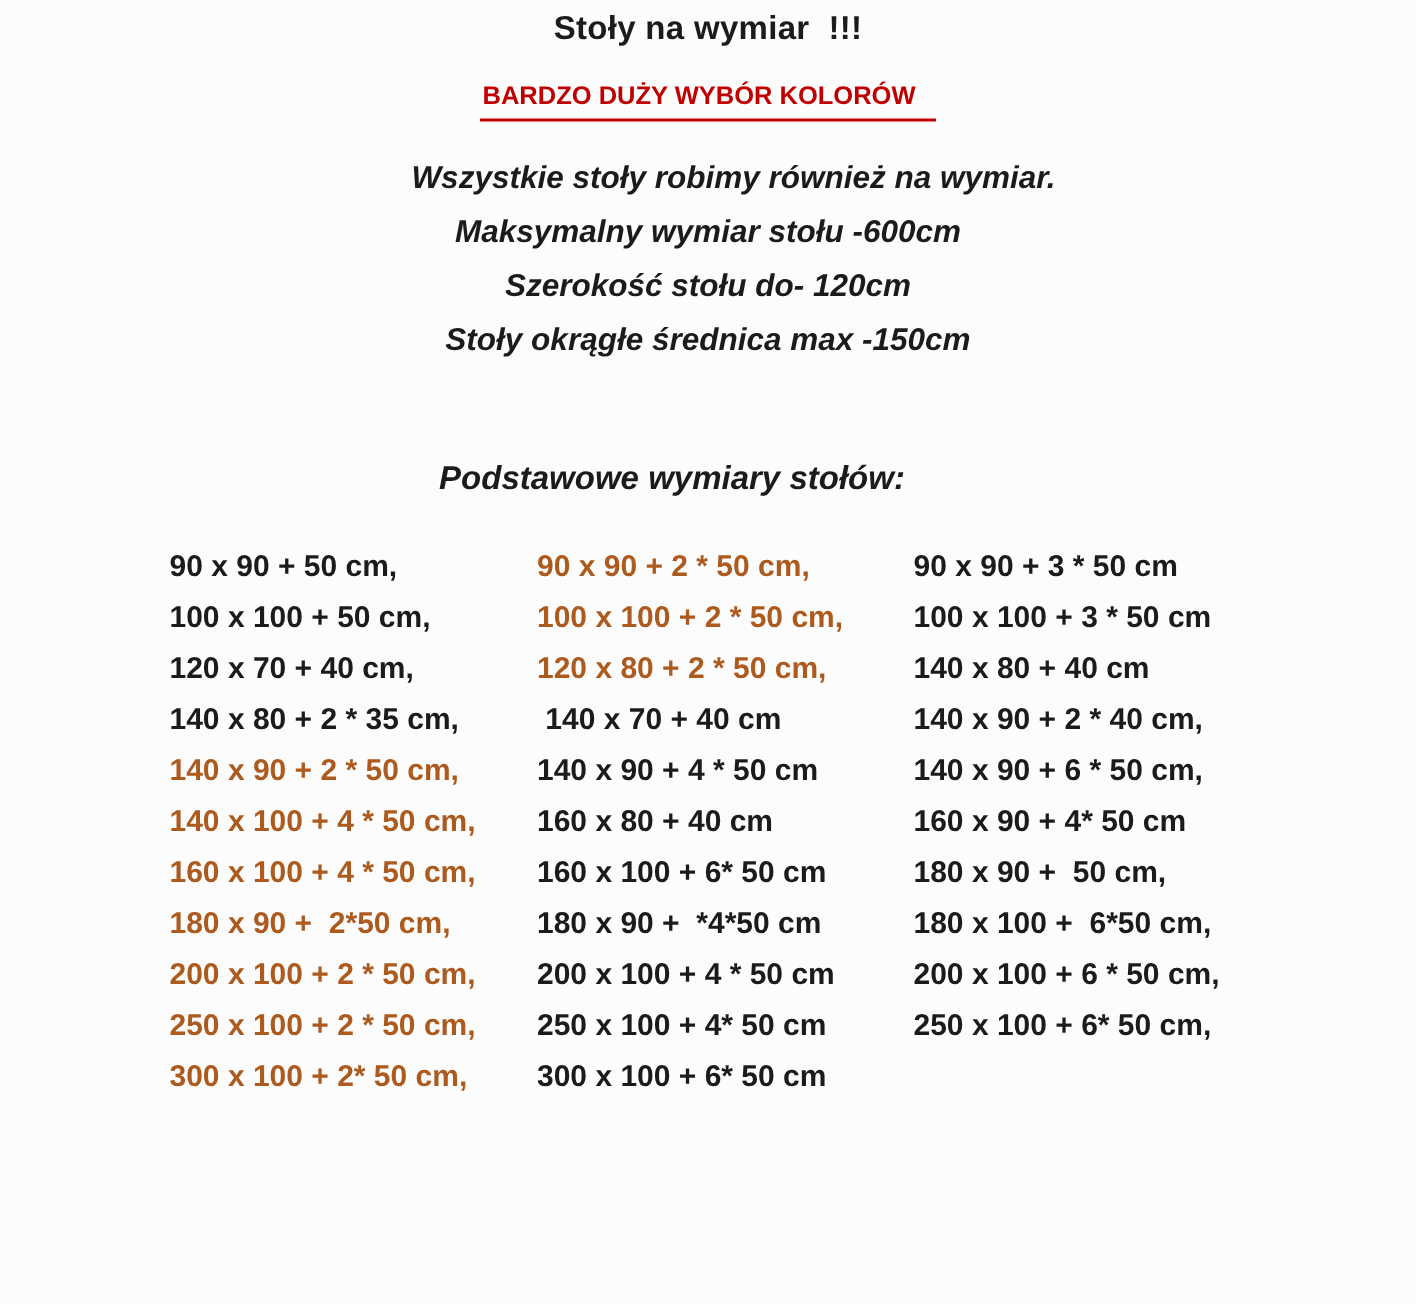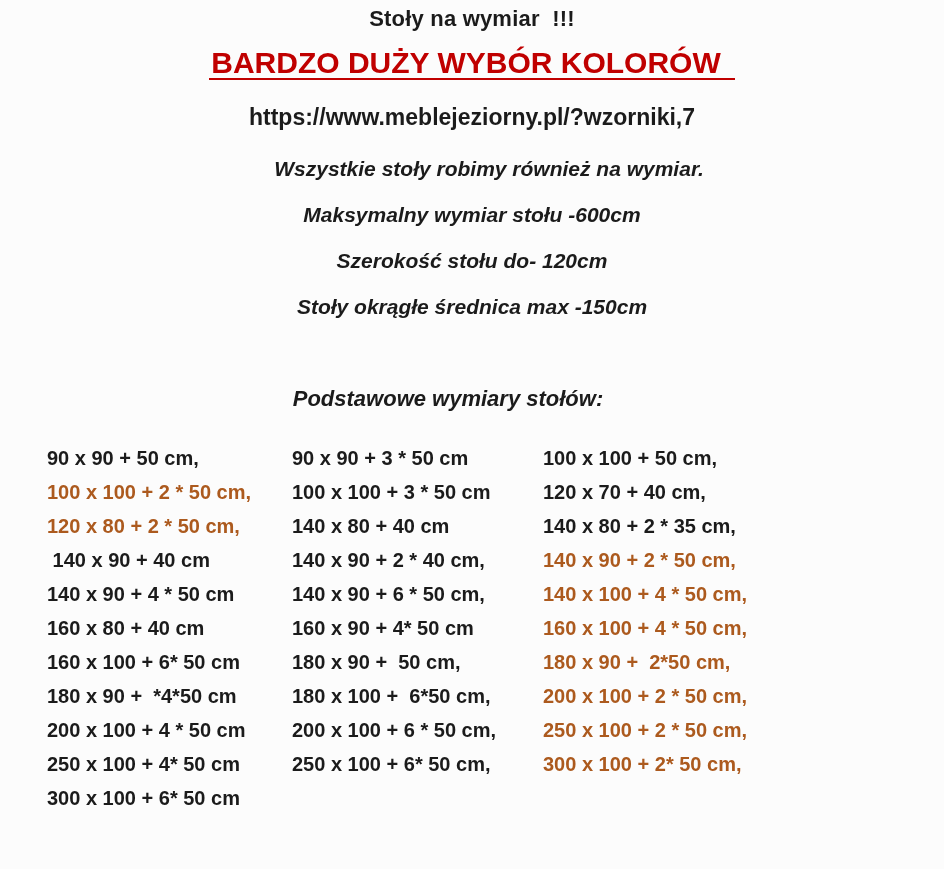--- a/index.html
+++ b/index.html
@@ -30,49 +30,49 @@
     letter-spacing:0.2px;
   }
   .red-heading-wrap{
     margin-top:16px;
     line-height:31px;
     text-align:center;
   }
   .red-heading{
     display:inline-block;
     color:var(--red);
-    font-size:30px;
+    font-size:17px;
     line-height:28px;
     border-bottom:2px solid var(--red);
     padding:0 14px 1px 2px;
     white-space:pre;
     text-align:right;
   }
   .url{
     margin-top:20px;
     font-size:23px;
     line-height:28px;
   }
   .intro-line{
     font-style:italic;
     font-size:21px;
     line-height:28px;
   }
   .intro-line.first{ margin-top:24px;margin-left:34px; }
-  .intro-line + .intro-line{ margin-top:18px; }
+  .intro-line + .intro-line{ margin-top:8px; }
   .table-heading{
     margin-top:64px;
     font-style:italic;
     font-size:22px;
     line-height:28px;
     padding-right:48px;
   }
   .dim-table{
     margin-top:28px;
-    margin-left:47px;
+    margin-left:113px;
     display:grid;
     grid-template-columns:245px 251px auto;
     font-size:20px;
     line-height:34px;
   }
   .dim-cell{
     white-space:pre;
     text-align:left;
     color:var(--text);
   }
@@ -82,43 +82,43 @@
 <body>
 
 <div class="page">
 
   <div class="title centered">Stoły na wymiar  !!!</div>
 
   <div class="red-heading-wrap">
     <span class="red-heading">BARDZO DUŻY WYBÓR KOLORÓW</span>
   </div>
 
-  <div class="url centered">https://www.meblejeziorny.pl/?wzorniki,7</div>
 
   <div class="intro-line first centered">Wszystkie stoły robimy również na wymiar.</div>
 
   <div class="intro-line centered">Maksymalny wymiar stołu -600cm</div>
 
   <div class="intro-line centered">Szerokość stołu do- 120cm</div>
 
   <div class="intro-line centered">Stoły okrągłe średnica max -150cm</div>
 
   <div class="table-heading centered">Podstawowe wymiary stołów:</div>
 
   <div class="dim-table">
       <div class="dim-cell">90 x 90 + 50 cm,</div>
+      <div class="dim-cell orange">90 x 90 + 2 * 50 cm,</div>
       <div class="dim-cell">90 x 90 + 3 * 50 cm</div>
       <div class="dim-cell">100 x 100 + 50 cm,</div>
       <div class="dim-cell orange">100 x 100 + 2 * 50 cm,</div>
       <div class="dim-cell">100 x 100 + 3 * 50 cm</div>
       <div class="dim-cell">120 x 70 + 40 cm,</div>
       <div class="dim-cell orange">120 x 80 + 2 * 50 cm,</div>
       <div class="dim-cell">140 x 80 + 40 cm</div>
       <div class="dim-cell">140 x 80 + 2 * 35 cm,</div>
-      <div class="dim-cell"> 140 x 90 + 40 cm</div>
+      <div class="dim-cell"> 140 x 70 + 40 cm</div>
       <div class="dim-cell">140 x 90 + 2 * 40 cm,</div>
       <div class="dim-cell orange">140 x 90 + 2 * 50 cm,</div>
       <div class="dim-cell">140 x 90 + 4 * 50 cm</div>
       <div class="dim-cell">140 x 90 + 6 * 50 cm,</div>
       <div class="dim-cell orange">140 x 100 + 4 * 50 cm,</div>
       <div class="dim-cell">160 x 80 + 40 cm</div>
       <div class="dim-cell">160 x 90 + 4* 50 cm</div>
       <div class="dim-cell orange">160 x 100 + 4 * 50 cm,</div>
       <div class="dim-cell">160 x 100 + 6* 50 cm</div>
       <div class="dim-cell">180 x 90 +  50 cm,</div>

